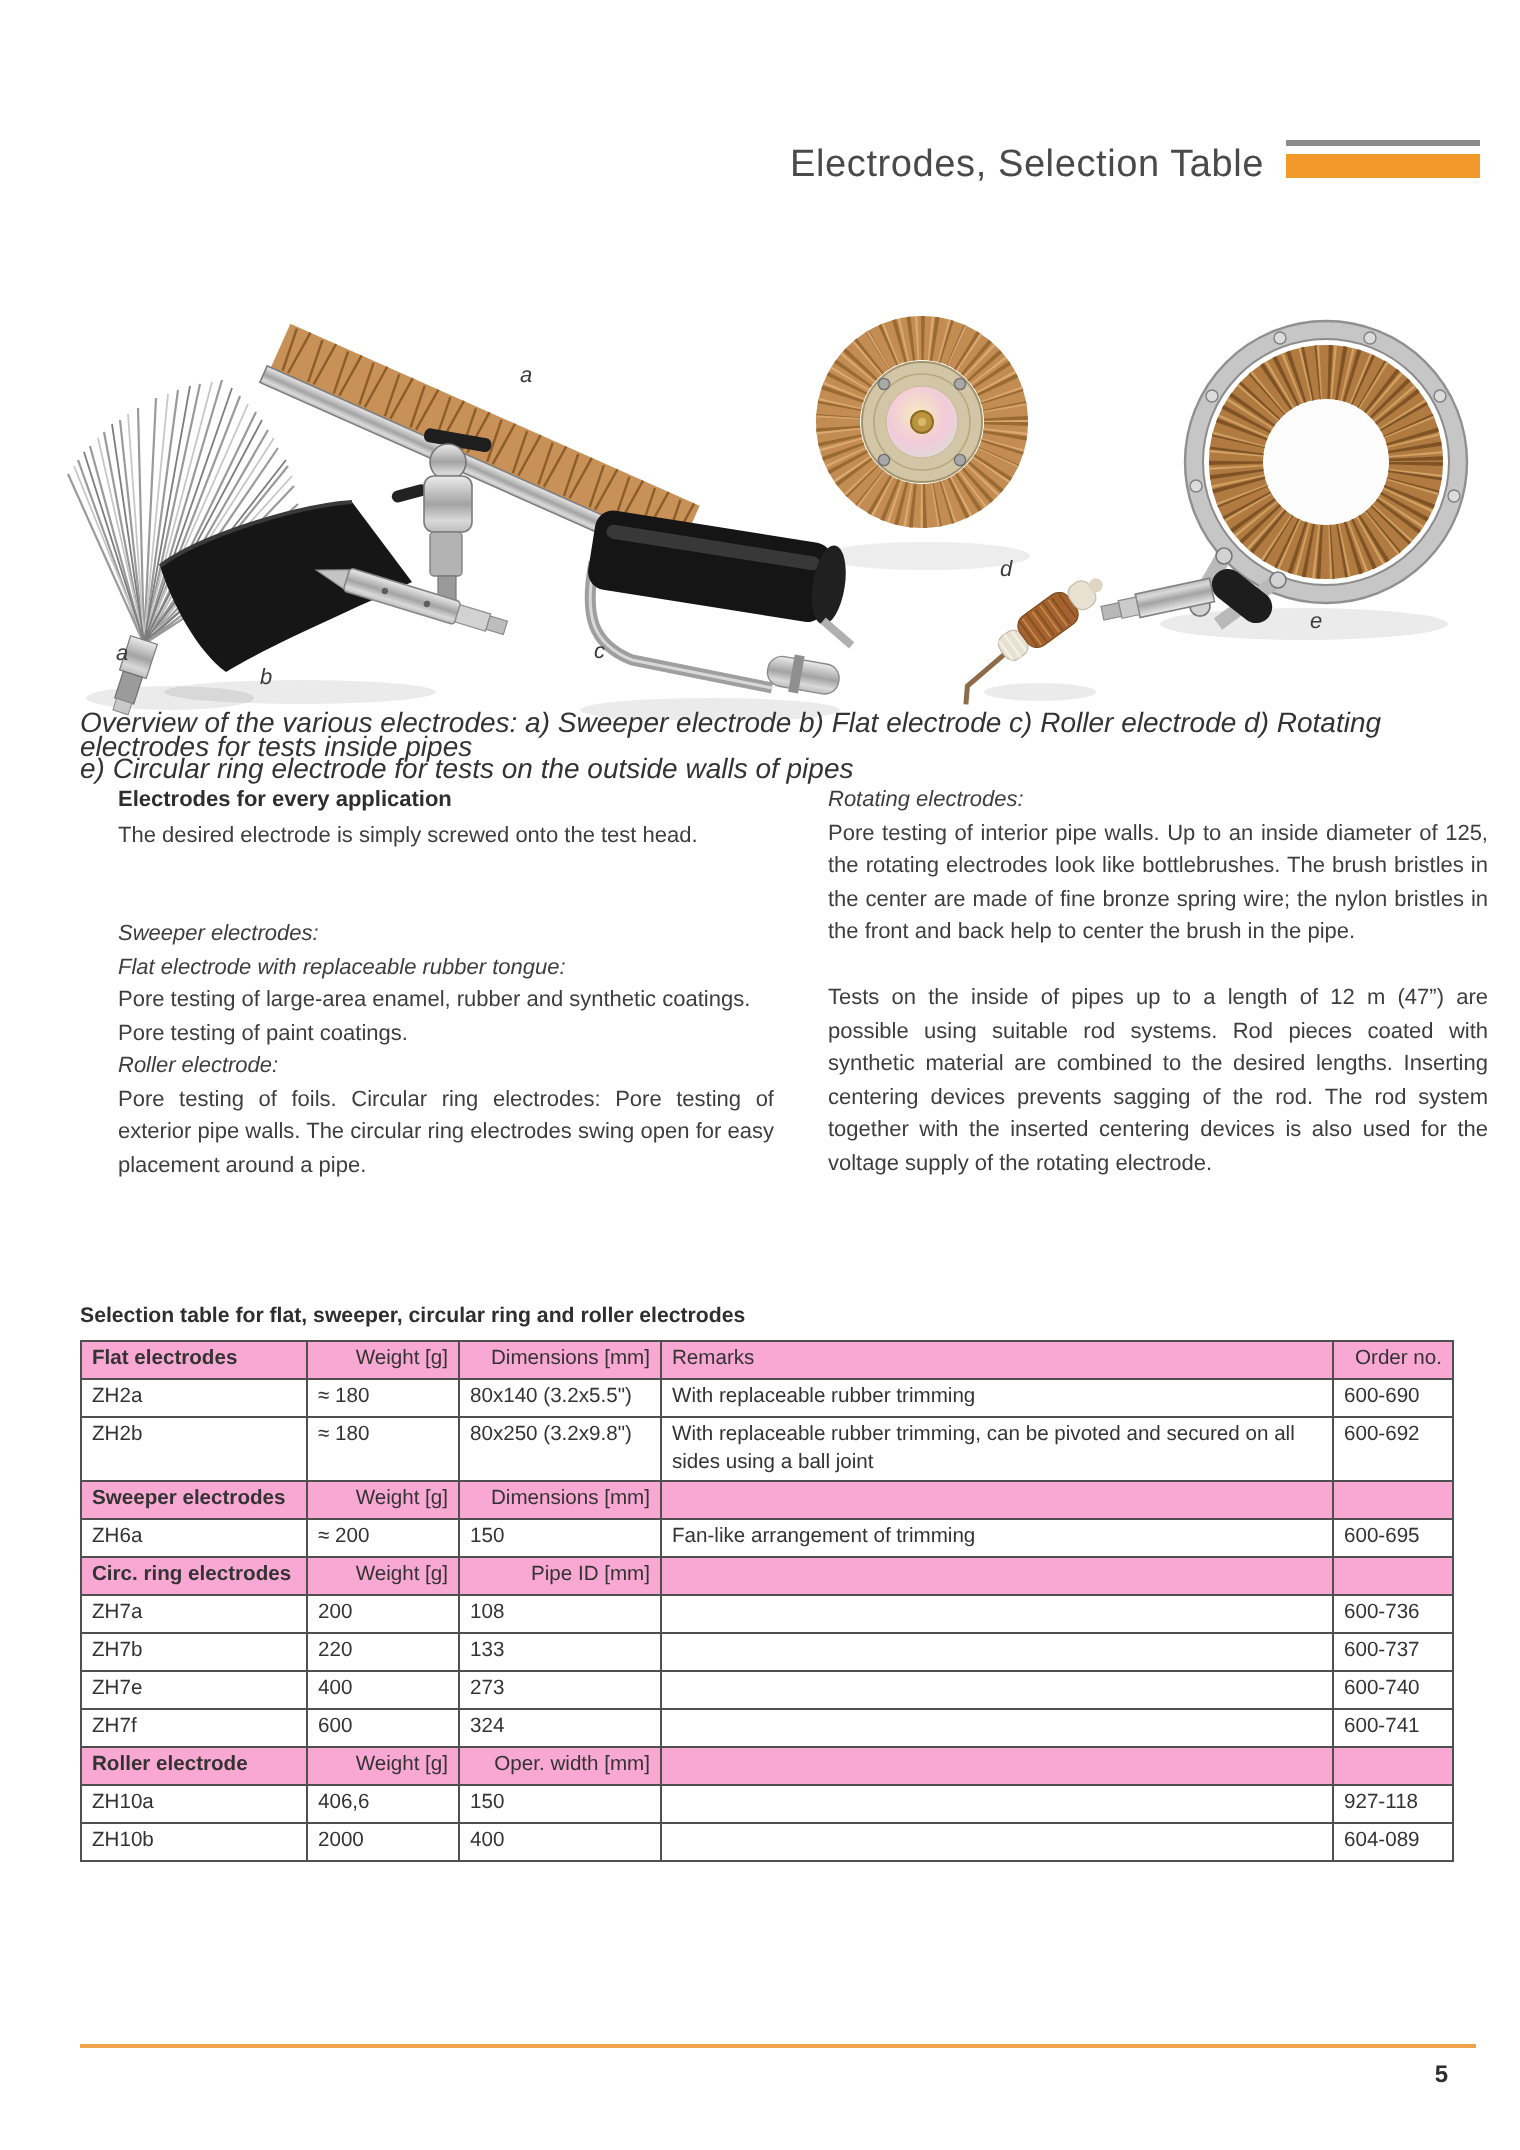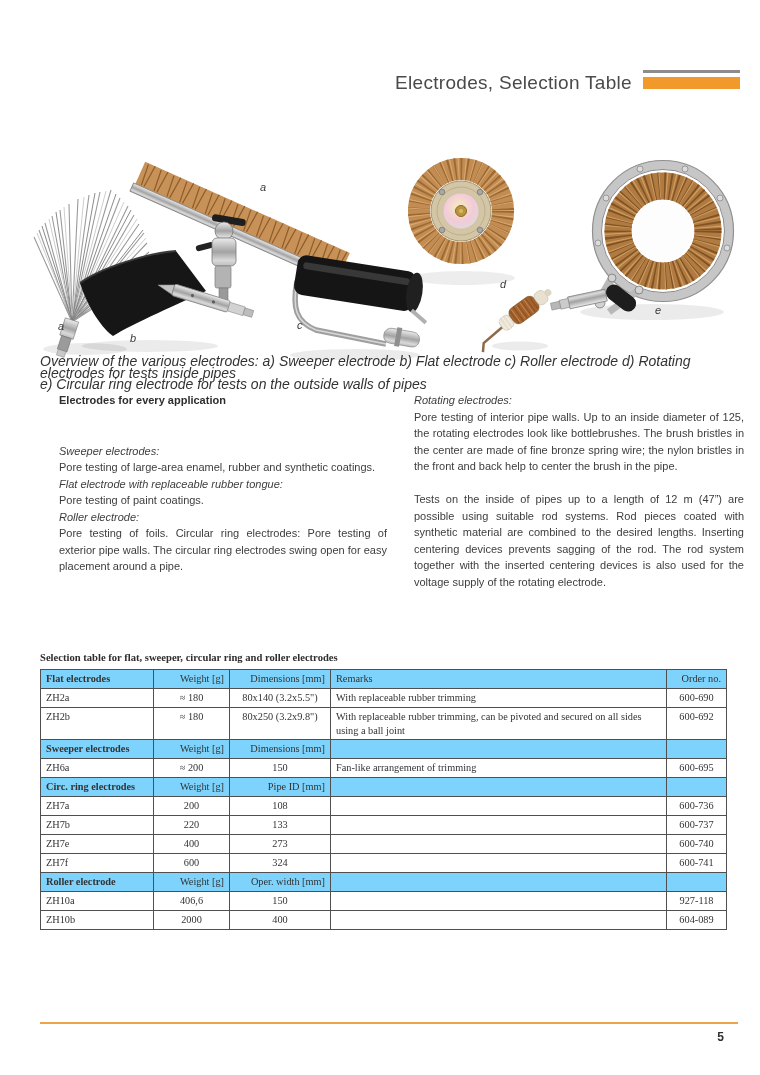--- a/index.html
+++ b/index.html
@@ -17,30 +17,30 @@
   .caption{position:absolute;top:356px;left:40px;width:680px;font-size:14px;font-style:italic;
            color:#333;line-height:11.5px;}
   
   .cols{position:absolute;top:392px;left:40px;width:685px;display:grid;
         grid-template-columns:328px 330px;column-gap:27px;margin-left:19px;}
   .col .head{font-size:11px;font-weight:bold;color:#2e2e2e;margin:0 0 1px 0;line-height:16.5px;}
   .bp{margin:0;font-size:11px;line-height:16.5px;text-align:justify;color:#3d3d3d;}
   .bp.italic{font-style:italic;text-align:left;}
   .bp.gap{height:16.5px;}
   
-  .tablewrap{position:absolute;top:652px;left:40px;width:686px;font-family:Liberation Serif, serif;}
+  .tablewrap{position:absolute;top:652px;left:40px;width:686px;}
   .tbl-title{font-size:10.6px;font-weight:bold;color:#2e2e2e;margin:0 0 6px 0;}
   table.sel{border-collapse:collapse;width:686px;table-layout:fixed;
             font-size:10.3px;color:#333;border:1.5px solid #3f3f3f;}
   table.sel td{border:1px solid #4f4f4f;padding:2px 5px;line-height:1.32;height:14px;
                overflow:hidden;vertical-align:top;}
-  tr.sec td{background:#7dd3fc;}
+  tr.sec td{background:#f9a8d4;}
   tr.sec td.c0{font-weight:bold;}
   td.c0{text-align:left;}
-  td.c1,td.c2,td.c4{text-align:center;}
+  td.c1,td.c2,td.c4{}
   tr.sec td.c1,tr.sec td.c2,tr.sec td.c4{text-align:right;}
   td.c3{text-align:left;}
   
   .foot-line{position:absolute;top:1022px;left:40px;width:698px;height:2px;background:#EFA34A;}
   .page-num{position:absolute;top:1030px;right:36px;font-size:12px;font-weight:bold;color:#2e2e2e;}
 </style>
 </head>
 <body>
 
 <div class="page">
@@ -192,25 +192,26 @@
 
   <div class="caption">
     <div>Overview of the various electrodes: a) Sweeper electrode b) Flat electrode c) Roller electrode d) Rotating electrodes for tests inside pipes</div>
     <div>e) Circular ring electrode for tests on the outside walls of pipes</div>
   </div>
 
   <div class="cols">
     <div class="col">
       <p class="head">Electrodes for every application</p>
       <div>
+          <p class="bp ">The desired electrode is simply screwed onto the test head.</p>
           <p class="bp gap">&nbsp;</p>
           <p class="bp gap">&nbsp;</p>
           <p class="bp italic">Sweeper electrodes:</p>
+          <p class="bp italic">Flat electrode with replaceable rubber tongue:</p>
           <p class="bp ">Pore testing of large-area enamel, rubber and synthetic coatings.</p>
-          <p class="bp italic">Flat electrode with replaceable rubber tongue:</p>
           <p class="bp ">Pore testing of paint coatings.</p>
           <p class="bp italic">Roller electrode:</p>
           <p class="bp ">Pore testing of foils. Circular ring electrodes: Pore testing of exterior pipe walls. The circular ring electrodes swing open for easy placement around a pipe.</p>
         </div>
     </div>
     <div class="col">
       <div>
           <p class="bp italic">Rotating electrodes:</p>
           <p class="bp ">Pore testing of interior pipe walls. Up to an inside diameter of 125, the rotating electrodes look like bottlebrushes. The brush bristles in the center are made of fine bronze spring wire; the nylon bristles in the front and back help to center the brush in the pipe.</p>
           <p class="bp gap">&nbsp;</p>

